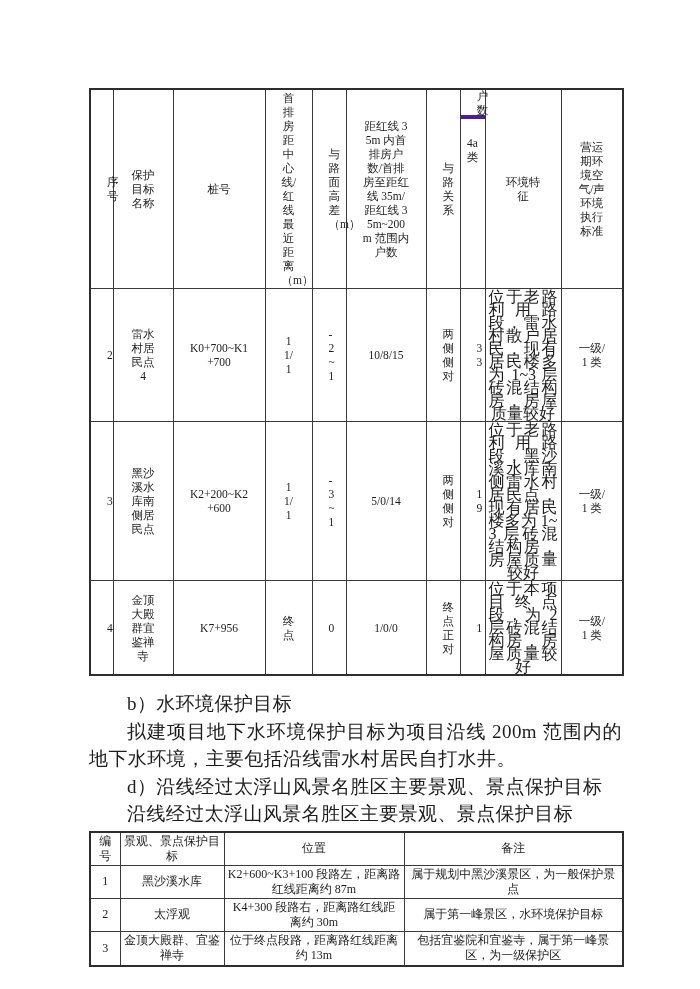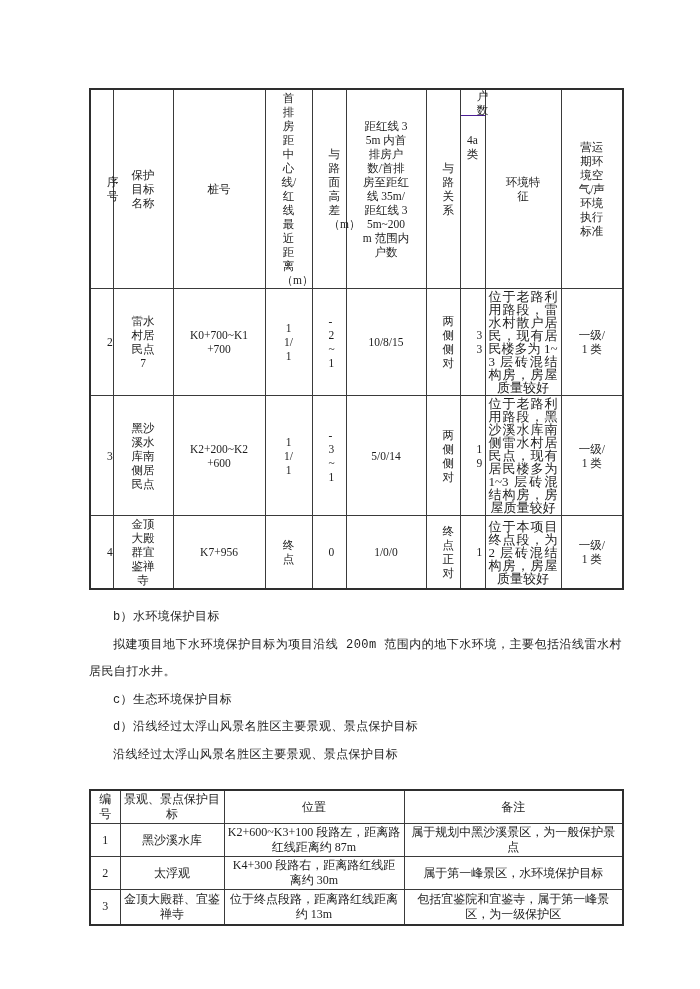--- a/index.html
+++ b/index.html
@@ -19,47 +19,46 @@
   .t1 td{
     border:1px solid #3a3a3a;
     text-align:center;vertical-align:middle;
     padding:1px 16px;word-break:break-all;
   }
   .t1 tr.hdr{height:89px;}
   .t1 tr.r0{height:82px;}
   .t1 tr.r1{height:94px;}
   .t1 tr.r2{height:58px;}
   .t1 td.env{
-    font-size:13px;line-height:13px;
+    font-size:16px;line-height:13px;
     text-align:justify;text-align-last:center;
     padding:1px 3px;
   }
   .t1 td.split{padding:0;vertical-align:top;}
   .split-top{
-    height:25px;border-bottom:1px solid #4c1d95;
+    height:25px;border-bottom:4px solid #4c1d95;
     display:flex;align-items:center;justify-content:center;padding-left:20px;
   }
   .split-bot{
     height:62px;
     display:flex;align-items:center;justify-content:center;
   }
 
   
   p{margin:0;}
   .bodytxt,.head{
-    font-size:12px;line-height:27.5px;letter-spacing:0.4px;
+    font-size:19px;line-height:27.5px;letter-spacing:0.4px;
     text-align:justify;text-justify:inter-ideograph;
     text-indent:2em;
-    font-family:Liberation Mono, monospace;
   }
   .head{text-align:left;}
   .gap-top{margin-top:14px;}
 
   
-  .t2{border:2px solid #2e2e2e;font-size:12px;line-height:15px;margin-top:20px;}
+  .t2{border:2px solid #2e2e2e;font-size:12px;line-height:15px;margin-top:3px;}
   .t2 td{
     border:1px solid #3a3a3a;
     text-align:center;vertical-align:middle;
     padding:1px 3px;word-break:break-all;
   }
   .t2 tr.hdr{height:21px;}
   .t2 tr.r0{height:31px;}
   .t2 tr.r1{height:32px;}
   .t2 tr.r2{height:35px;}
 </style>
@@ -93,21 +92,21 @@
         <td>与路关系</td>
         <td class="split">
           <div class="split-top">户数</div>
           <div class="split-bot">4a 类</div>
         </td>
         <td>环境特征</td>
         <td>营运期环境空气/声环境执行标准</td>
       </tr>
       <tr class="r0">
         <td>2</td>
-        <td>雷水村居民点 7</td>
+        <td>雷水村居民点 4</td>
         <td>K0+700~K1+700</td>
         <td>11/1</td>
         <td>-2~1</td>
         <td>10/8/15</td>
         <td>两侧侧对</td>
         <td>33</td>
         <td class="env">位于老路利用路段，雷水村散户居民，现有居民楼多为 1~3 层砖混结构房，房屋质量较好</td>
         <td>一级/1 类</td>
       </tr>
       <tr class="r1">
@@ -133,21 +132,20 @@
         <td>1</td>
         <td class="env">位于本项目终点段，为 2 层砖混结构房，房屋质量较好</td>
         <td>一级/1 类</td>
       </tr>
     </tbody>
       </table>
 
     <p class="head gap-top">b）水环境保护目标</p>
     <p class="bodytxt">拟建项目地下水环境保护目标为项目沿线 200m 范围内的地下水环境，主要包括沿线雷水村居民自打水井。</p>
 
-    <p class="head">c）生态环境保护目标</p>
 
     <p class="head">d）沿线经过太浮山风景名胜区主要景观、景点保护目标</p>
     <p class="head">沿线经过太浮山风景名胜区主要景观、景点保护目标</p>
 
     <table class="t2">
       <colgroup>
         <col style="width:30px">
           <col style="width:104px">
           <col style="width:180px">
           <col style="width:219px">

